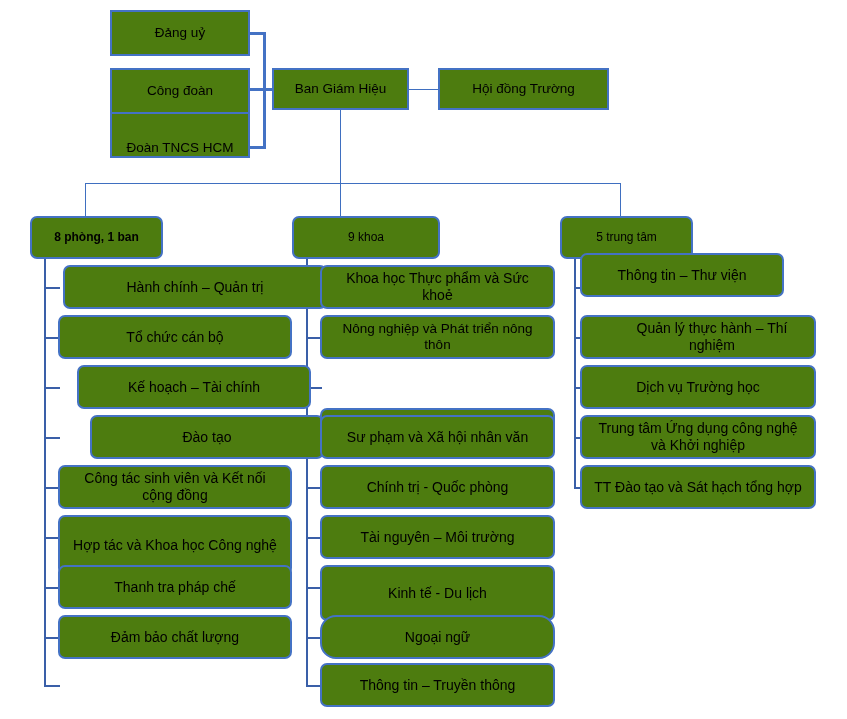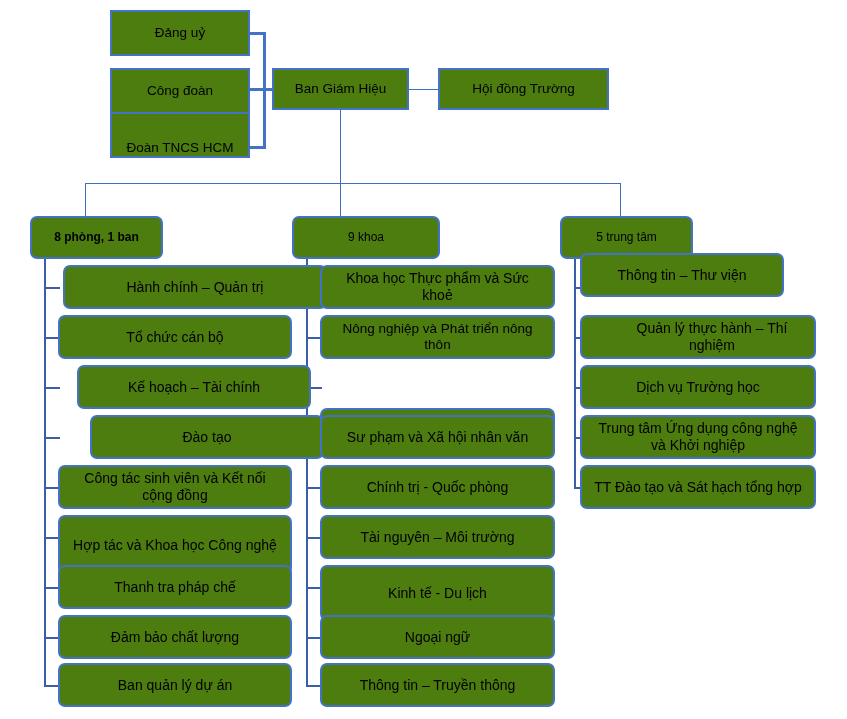--- a/index.html
+++ b/index.html
@@ -137,23 +137,20 @@
   <div class="node leaf" style="left:58px; top:565px; width:234px; height:44px;">
     <span>Thanh tra pháp chế</span>
   </div>
 
   <div class="line stub" style="left:44px; top:637px; width:16px;"></div>
   <div class="node leaf" style="left:58px; top:615px; width:234px; height:44px;">
     <span>Đảm bảo chất lượng</span>
   </div>
 
   <div class="line stub" style="left:44px; top:685px; width:16px;"></div>
-  <div class="node leaf" style="left:58px; top:663px; width:234px; height:44px;">
-    <span>Ban quản lý dự án</span>
-  </div>
 
   <div class="node group-head" style="left:292px; top:216px; width:148px; height:43px;">
     <span>9 khoa</span>
   </div>
   <div class="line spine" style="left:306px; top:259px; height:426px;"></div>
 
   <div class="line stub" style="left:306px; top:287px; width:16px;"></div>
   <div class="node leaf" style="left:320px; top:265px; width:235px; height:44px;">
     <span>Khoa học Thực phẩm và Sức khoẻ</span>
   </div>
@@ -182,21 +179,21 @@
   <div class="node leaf" style="left:320px; top:515px; width:235px; height:44px;">
     <span>Tài nguyên – Môi trường</span>
   </div>
 
   <div class="line stub" style="left:306px; top:587px; width:16px;"></div>
   <div class="node leaf" style="left:320px; top:565px; width:235px; height:56px;">
     <span>Kinh tế - Du lịch</span>
   </div>
 
   <div class="line stub" style="left:306px; top:637px; width:16px;"></div>
-  <div class="node leaf" style="left:320px; top:615px; width:235px; height:44px;">
+  <div class="node leaf" style="left:320px; top:615px; width:235px; height:44px;border-radius:16px;">
     <span>Ngoại ngữ</span>
   </div>
 
   <div class="line stub" style="left:306px; top:685px; width:16px;"></div>
   <div class="node leaf" style="left:320px; top:663px; width:235px; height:44px;">
     <span>Thông tin – Truyền thông</span>
   </div>
 
   <div class="node group-head" style="left:560px; top:216px; width:133px; height:43px;">
     <span>5 trung tâm</span>

